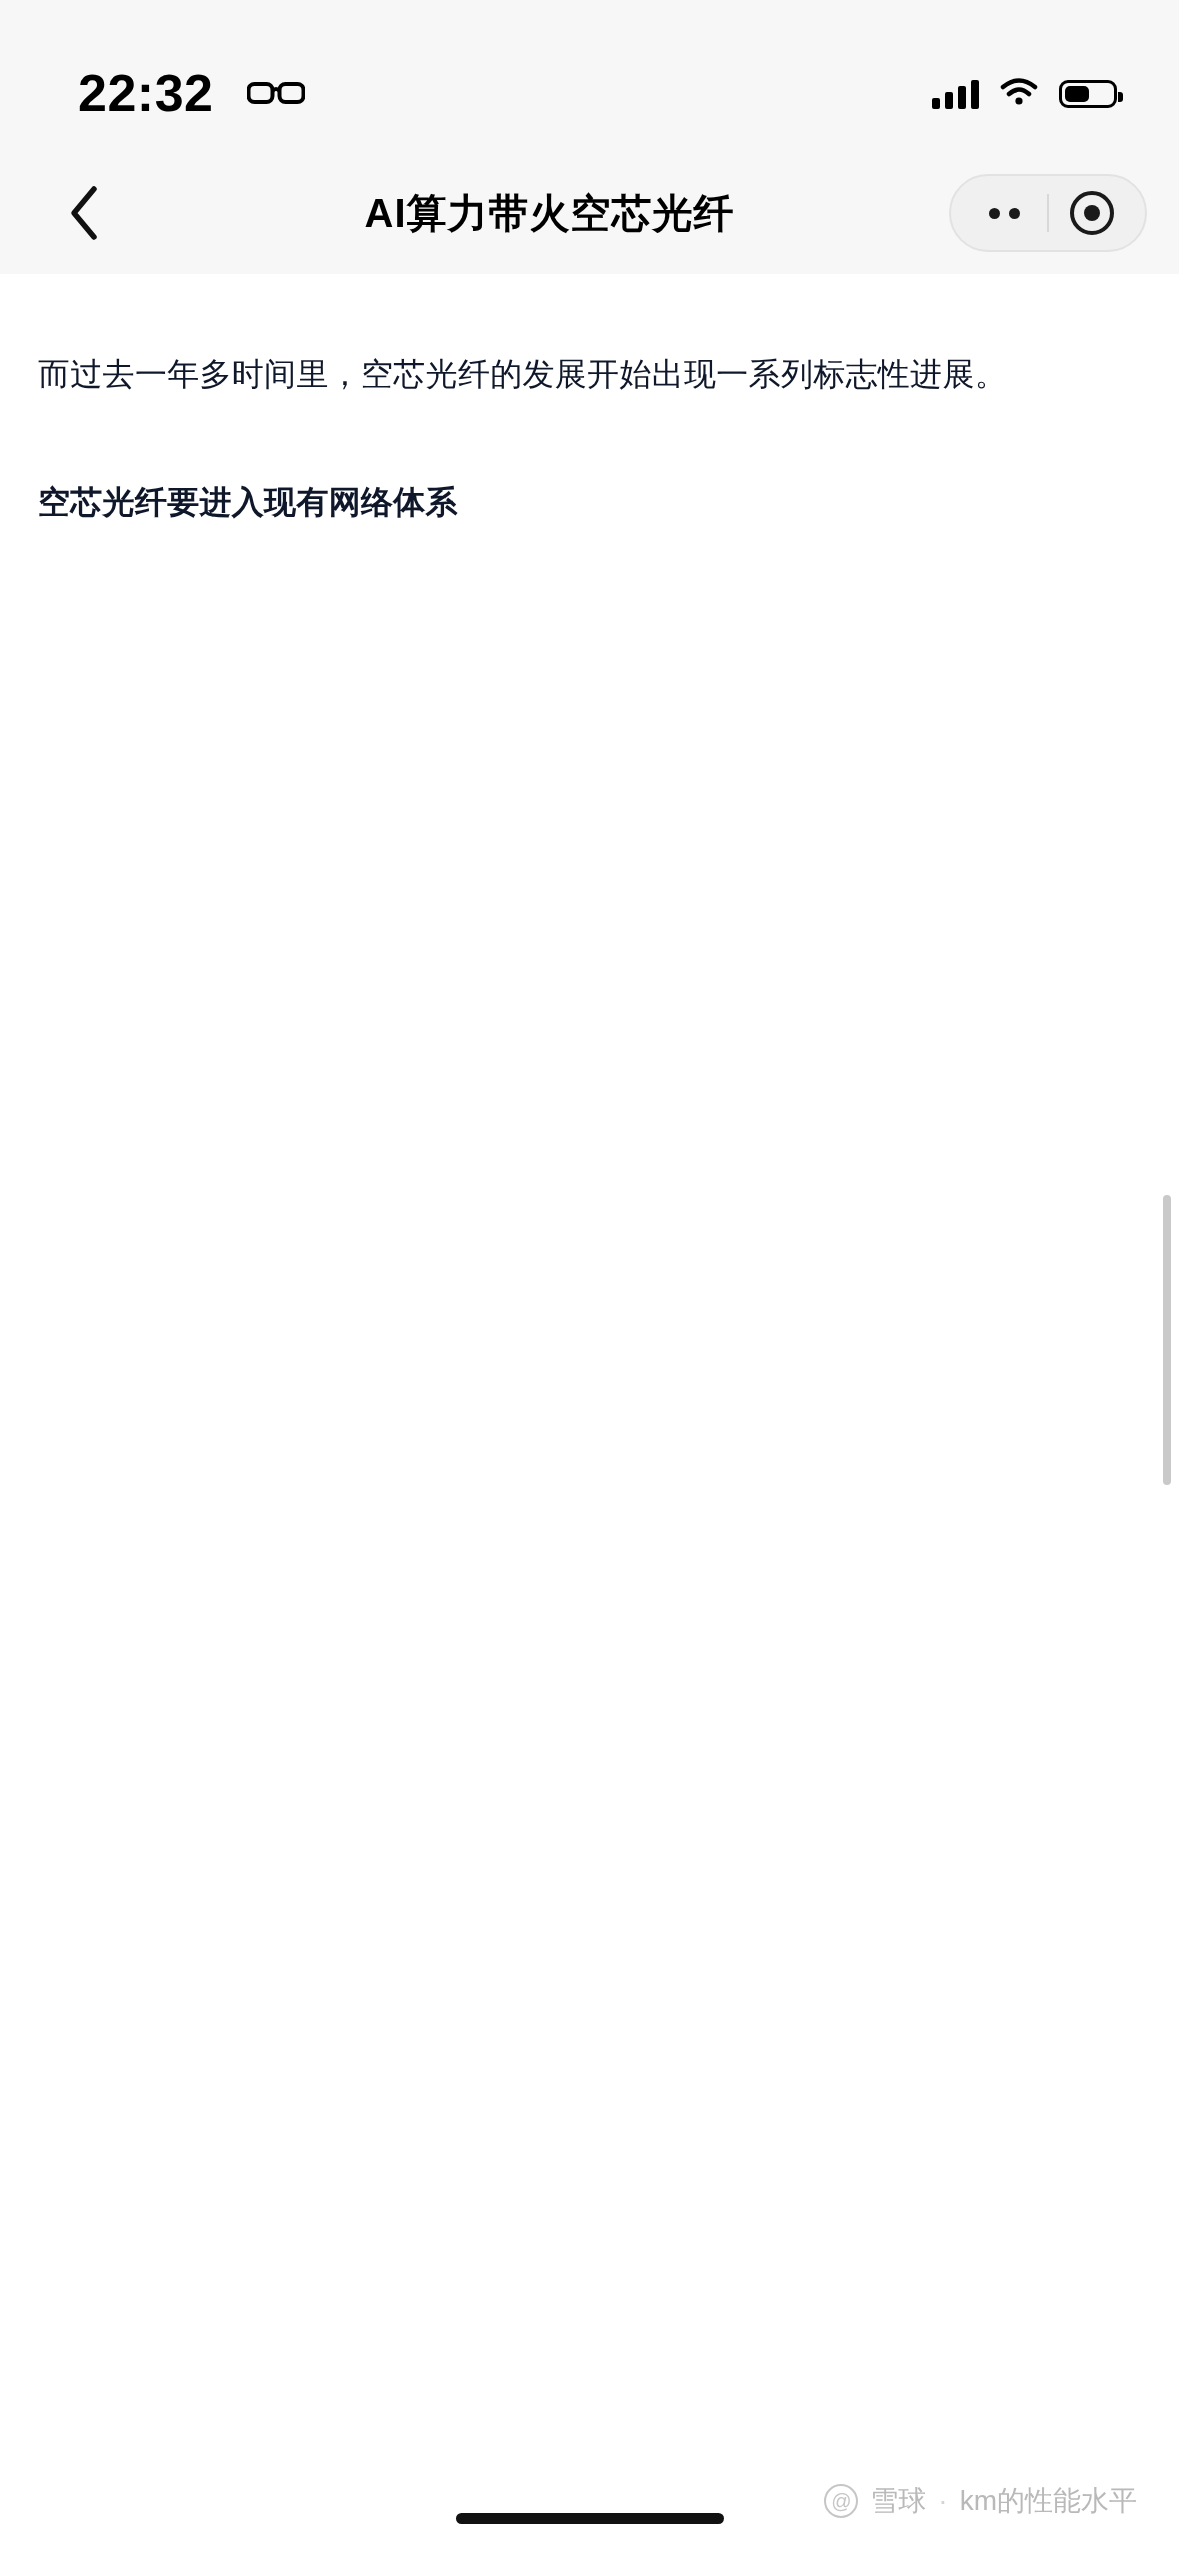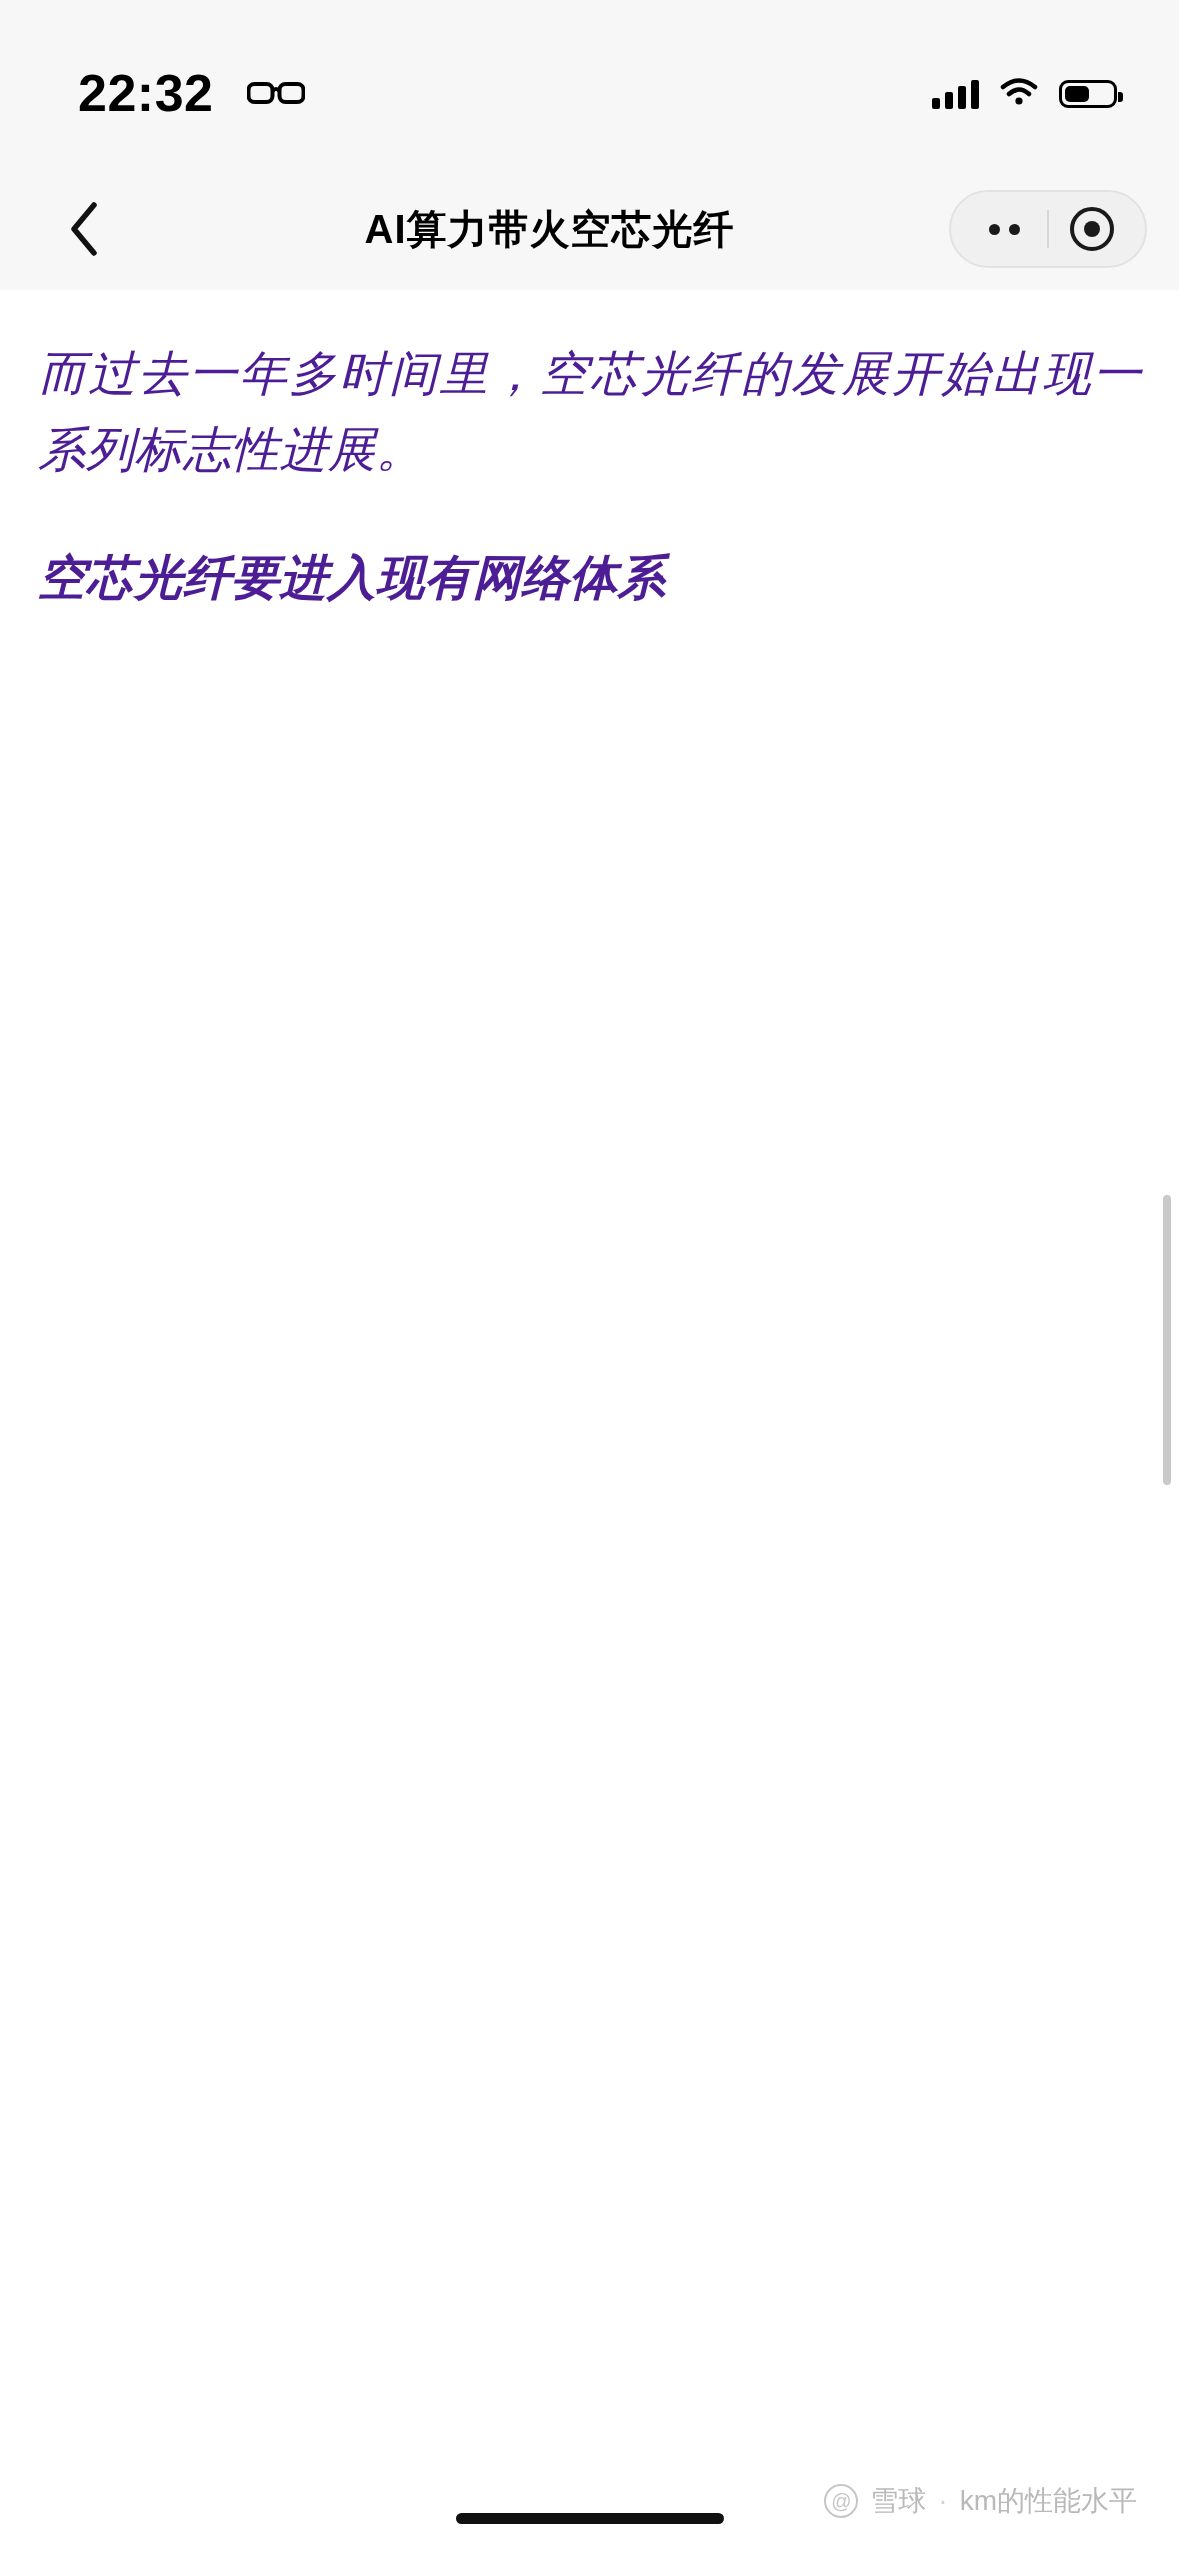--- a/index.html
+++ b/index.html
@@ -91,21 +91,21 @@
   .battery .fill {
     height: 100%;
     width: 52%;
     background: #000;
     border-radius: 5px;
   }
 
   
   .navbar {
     position: absolute;
-    top: 168px; left: 0; right: 0;
+    top: 152px; left: 0; right: 0;
     height: 122px;
     background: #f7f7f7;
     display: flex;
     align-items: center;
     padding: 0 32px 0 48px;
   }
   .back-btn {
     width: 72px;
     height: 72px;
     display: flex;
@@ -179,27 +179,26 @@
   .content {
     position: absolute;
     top: 290px;
     left: 0; right: 0;
     bottom: 0;
     background: #ffffff;
     padding: 46px 38px 0 38px;
     overflow: hidden;
   }
   .para {
-    font-size: 48px;
+    font-size: 32px;
     line-height: 76px;
-    color: #4c1d95;
+    color: #0f172a;
     margin-bottom: 52px;
     letter-spacing: 0.3px;
     text-align: justify;
-    font-style: italic;
   }
   .para.heading {
     font-weight: 700;
     margin-bottom: 0;
   }
 
   
   .scroll-indicator {
     position: absolute;
     right: 8px;

